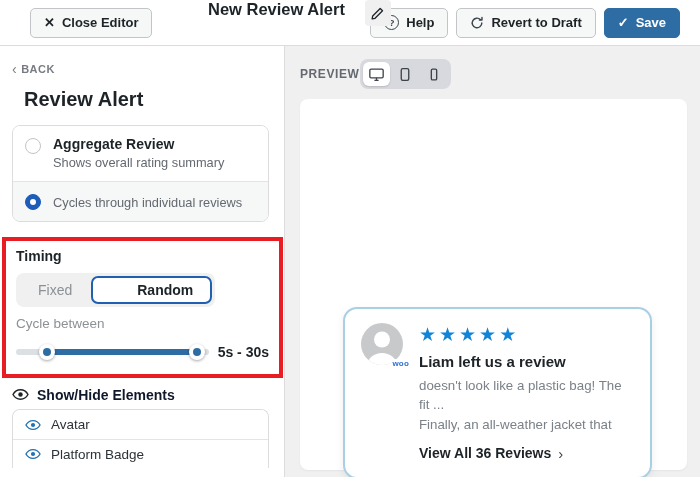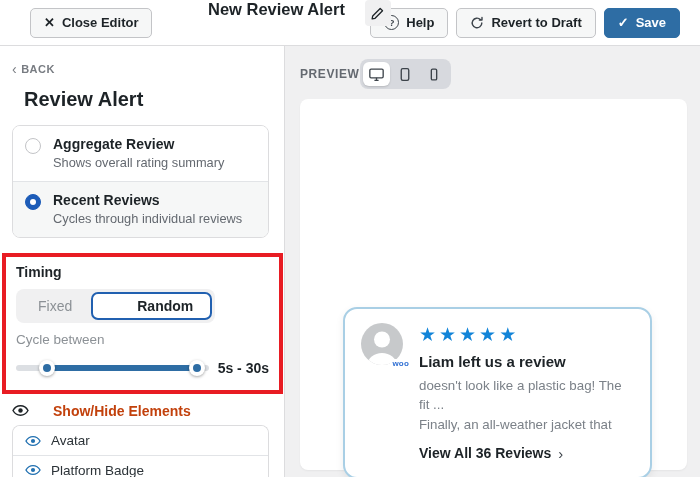--- a/index.html
+++ b/index.html
@@ -58,22 +58,22 @@
   .slider { position:relative; width:208px; height:16px; cursor:pointer; }
   .slider .track { position:absolute; top:5px; left:0; right:0; height:6px; border-radius:3px; background:#dcdfe3; }
   .slider .fill { position:absolute; top:5px; height:6px; background:#2e6da4; border-radius:3px; }
   .handle { position:absolute; top:0; width:16px; height:16px; margin-left:-8px; border-radius:50%;
             background:#fff; box-shadow:0 1px 3px rgba(0,0,0,.35); cursor:grab; }
   .handle::after { content:""; position:absolute; inset:0; margin:auto; width:8px; height:8px;
                    border-radius:50%; background:#2e6da4; }
   .slider-value { margin-left:9px; font-size:14px; font-weight:600; color:#1d2327; white-space:nowrap; }
 
   
-  .showhide-header { display:flex; align-items:center; gap:24px; margin:8px 12px 6px;
-                     font-size:14px; font-weight:700; color:#c2410c; }
+  .showhide-header { display:flex; align-items:center; gap:8px; margin:8px 12px 6px;
+                     font-size:14px; font-weight:700; color:#0f172a; }
   .elements-card { margin:0 15px 0 12px; border:1px solid #dcdcde; border-radius:8px 8px 0 0;
                    border-bottom:none; overflow:hidden; }
   .element-row { display:flex; align-items:center; gap:10px; padding:6px 12px; height:29px;
                  font-size:13.5px; color:#2c3338; cursor:pointer; background:#fff; }
   .element-row + .element-row { border-top:1px solid #e2e4e7; }
 
   
   .preview-area { flex:1; background:#f0f0f1; display:flex; flex-direction:column; overflow:hidden; }
   .preview-header { display:flex; align-items:center; 
                     padding:13px 16px 10px 15px; }
@@ -157,21 +157,20 @@
       <div class="option-row">
         <span class="radio"></span>
         <div>
           <div class="option-title">Aggregate Review</div>
           <div class="option-desc">Shows overall rating summary</div>
         </div>
       </div>
       <div class="option-row selected">
         <span class="radio checked"></span>
         <div>
-          <div class="option-title">Recent Reviews</div>
           <div class="option-desc">Cycles through individual reviews</div>
         </div>
       </div>
     </div>
 
     <div class="timing-box">
       <div class="timing-label">Timing</div>
       <div class="toggle-group">
         <button class="toggle-opt">Fixed</button>
         <button class="toggle-opt active">Random</button>

